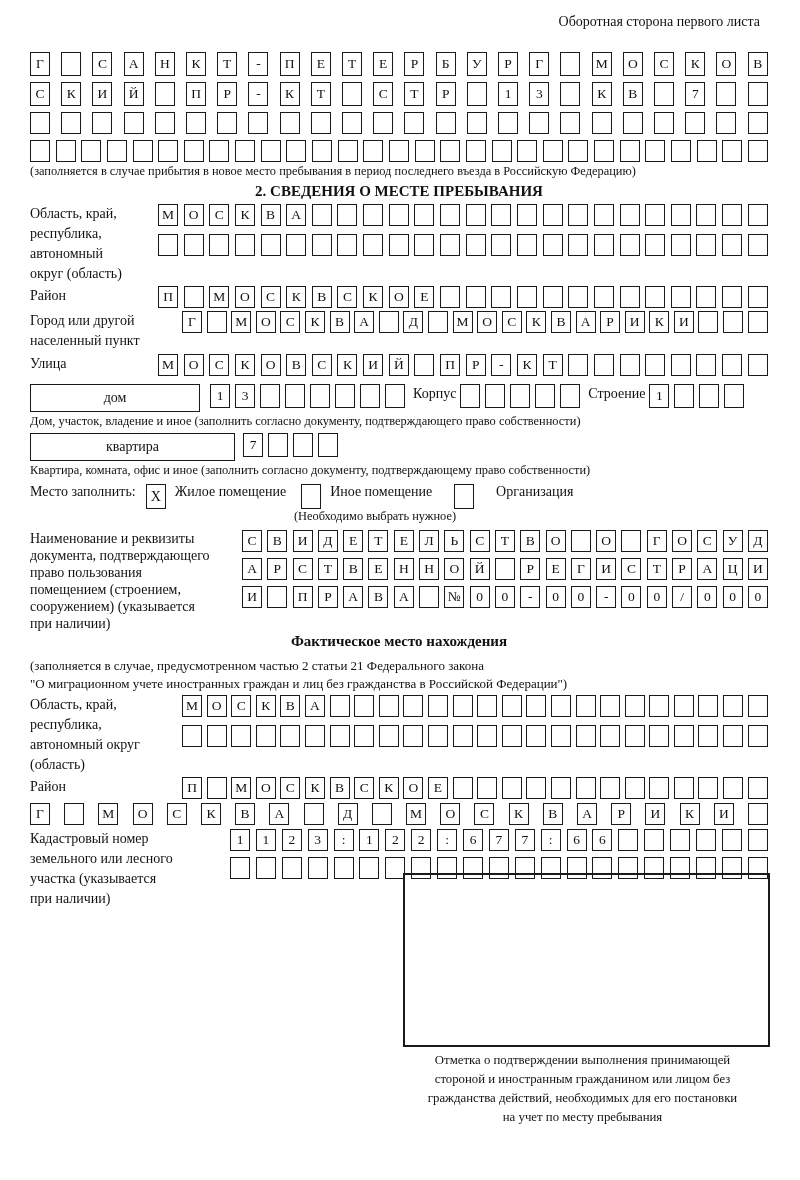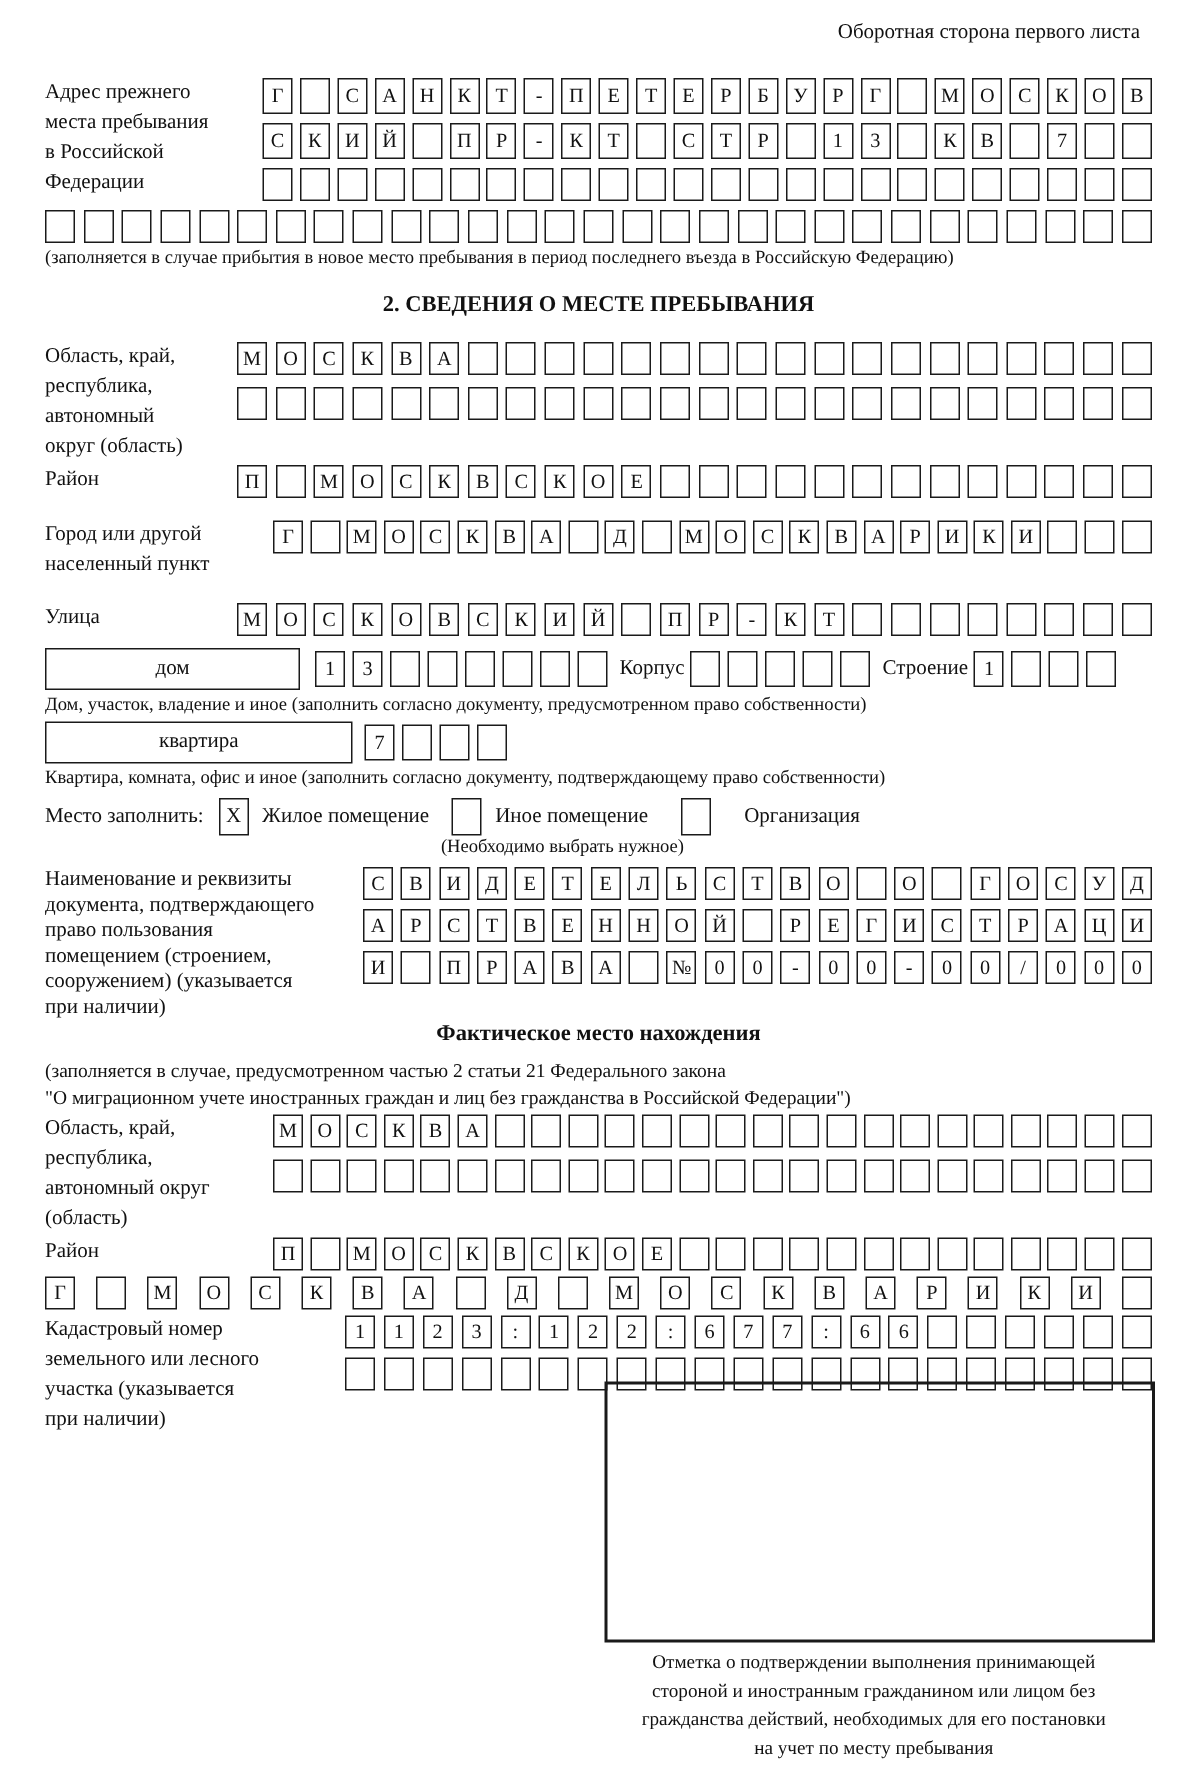--- a/index.html
+++ b/index.html
@@ -28,60 +28,56 @@
   .cells.tall .cell { height:24px; }
 
   .caption  { font-size:12.4px; line-height:15px; }
   .caption.center { }
   .sec-title { text-align:center; font-weight:bold; font-size:15px; line-height:19px; }
 
   .label-box {
     border:1.7px solid #1a1a1a; height:28px; flex:none;
     display:flex; align-items:center; justify-content:center; font-size:14px;
   }
-  .inline-row { display:flex; align-items:center; }
+  .inline-row { display:flex; }
 
   .checkbox {
     width:20px; height:25px; flex:none;
     border:1.7px solid #1a1a1a;
     display:flex; align-items:center; justify-content:center;
     font-size:14px;
   }
 
   .stamp-box {
     width:367px; height:174px;
     border:2px solid #1a1a1a;
     margin-left:373px; margin-top:-36px;
   }
   .stamp-caption {
     width:445px; margin-left:330px; margin-top:4px;
     font-size:12.8px; line-height:19px; text-align:center; white-space:pre-line;
   }
 
   
-  .mt2{margin-top:2px;} .mt3{margin-top:15px;} .mt4{margin-top:4px;}
+  .mt2{margin-top:2px;} .mt3{margin-top:3px;} .mt4{margin-top:4px;}
   .mt6{margin-top:6px;} .mt8{margin-top:8px;} .mt10{}
   .mt22{margin-top:22px;}
   .w145{width:145px;} .w128{width:128px;} .w152{width:152px;}
   .w195{width:195px;} .w200{width:200px;} .w212{width:212px; line-height:17px;}
   .rowgap6 > * + * { margin-top:6px; }
   .rowgap8 > * + * { margin-top:8px; }
 </style>
 </head>
 <body>
 
 <div class="page">
 
   <div class="hdr-note">Оборотная сторона первого листа</div>
 
   <div class="fblock mt22">
-    <div class="flabel w145">Адрес прежнего
-места пребывания
-в Российской
-Федерации</div>
     <div class="cells-col rowgap6">
       <div class="cells tall">
           <div class="cell">Г</div>
           <div class="cell"></div>
           <div class="cell">С</div>
           <div class="cell">А</div>
           <div class="cell">Н</div>
           <div class="cell">К</div>
           <div class="cell">Т</div>
           <div class="cell">-</div>
@@ -364,21 +360,21 @@
         <div class="cell"></div>
       </div>
     <div class="flabel" style="margin-left:8px;">Строение</div>
     <div class="cells tight tall" style="margin-left:4px;">
         <div class="cell">1</div>
         <div class="cell"></div>
         <div class="cell"></div>
         <div class="cell"></div>
       </div>
   </div>
-  <div class="caption mt2">Дом, участок, владение и иное (заполнить согласно документу, предусмотренном право собственности)</div>
+  <div class="caption mt2">Дом, участок, владение и иное (заполнить согласно документу, подтверждающего право собственности)</div>
 
   <div class="inline-row mt4">
     <div class="label-box" style="width:205px;">квартира</div>
     <div class="cells tight tall" style="margin-left:8px;">
         <div class="cell">7</div>
         <div class="cell"></div>
         <div class="cell"></div>
         <div class="cell"></div>
       </div>
   </div>

